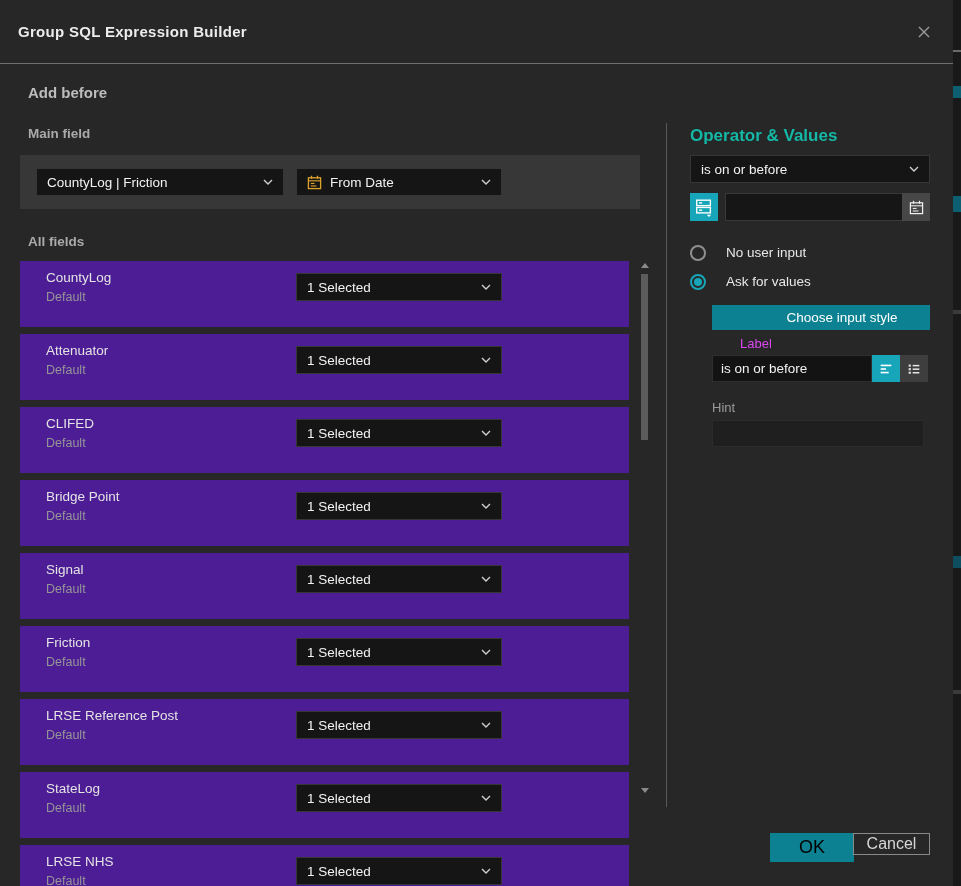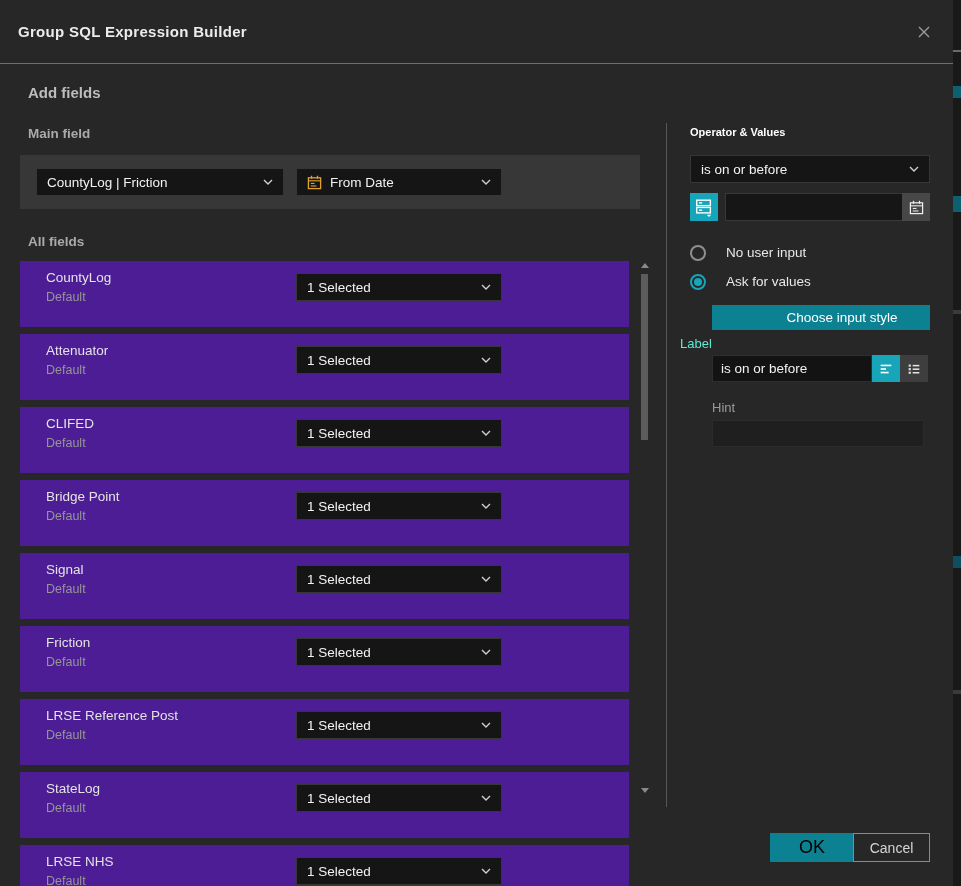--- a/index.html
+++ b/index.html
@@ -23,21 +23,21 @@
   }
   .dlg-title { font-size:15px; font-weight:700; color:#ececec; letter-spacing:.3px; }
   .close-btn {
     margin-left:auto; width:22px; height:22px; display:flex; align-items:center;
     justify-content:center; cursor:pointer; background:transparent; border:none;
   }
   
   .h-addfields { position:absolute; left:28px; top:84px; font-size:15px; font-weight:700; color:#bdbdbd; }
   .h-mainfield { position:absolute; left:28px; top:126px; font-size:13.5px; font-weight:700; color:#aaaaaa; }
   .h-allfields { position:absolute; left:28px; top:234px; font-size:13.5px; font-weight:700; color:#aaaaaa; }
-  .h-operator  { position:absolute; left:690px; top:126px; font-size:11px; font-weight:700; color:#ffffff; }
+  .h-operator  { position:absolute; left:690px; top:126px; font-size:17px; font-weight:700; color:#14b8a6; }
   
   .select {
     display:flex; align-items:center; justify-content:space-between;
     background:#151515; border:1px solid #363636; height:28px;
     padding:0 10px; color:#f2f2f2; font-size:13.5px; cursor:pointer;
   }
   .select .sel-left { display:flex; align-items:center; gap:8px; }
   .tb-input {
     background:#161616; border:1px solid #383838; height:28px; width:100%;
     color:#f2f2f2; font-size:13.5px; padding:0 8px; outline:none;
@@ -89,39 +89,39 @@
     content:""; position:absolute; left:3px; top:3px; width:6px; height:6px;
     border-radius:50%; background:var(--accent-bright); box-shadow:0 0 0 1px var(--accent-bright);
   }
   .radio-label { font-size:13.5px; color:#e8e8e8; }
   
   .choose-btn {
     position:absolute; left:712px; top:305px; width:218px; height:25px;
     background:var(--accent-button); color:#fff; border:none; font-size:13.5px;
     font-family:"Liberation Sans", sans-serif; cursor:pointer;padding-left:42px;
   }
-  .lbl-label { position:absolute; left:680px; top:336px; font-size:13px; color:#5eead4; }
+  .lbl-label { position:absolute; left:740px; top:336px; font-size:13px; color:#d946ef; }
   .label-row { position:absolute; left:712px; top:355px; width:216px; height:27px; display:flex; }
   .label-row .tb-input { width:160px; height:27px; background:#131313; border:1px solid #2e2e2e; }
   .style-btn {
     width:28px; height:27px; border:none; display:flex; align-items:center;
     justify-content:center; cursor:pointer; background:#3e3e3e;
   }
   .style-btn.selected { background:var(--accent-bright); }
   .lbl-hint { position:absolute; left:712px; top:400px; font-size:13px; color:#9a9a9a; }
   .hint-input { position:absolute; left:712px; top:420px; width:212px; height:27px; background:#1f1f1f; border:1px solid #2b2b2b; }
   
   .ok-btn {
     position:absolute; left:770px; top:833px; width:84px; height:29px;
     background:var(--accent-button); color:#000000; border:none; font-size:18px;
     font-family:"Liberation Sans", sans-serif; cursor:pointer;
   }
   .cancel-btn {
-    position:absolute; left:853px; top:833px; width:77px; height:29px;
-    background:transparent; color:#d6d6d6; border:1px solid #8a8a8a; font-size:14px;
+    position:absolute; left:853px; top:833px; width:77px; height:22px;
+    background:transparent; color:#d6d6d6; border:1px solid #8a8a8a; font-size:16px;
     font-family:"Liberation Sans", sans-serif; cursor:pointer;
   }
   
   .right-strip { position:absolute; left:953px; top:0; width:8px; height:886px; background:#191919; }
   .right-strip .frag { position:absolute; left:0; width:8px; }
   .frag.f1 { top:86px;  height:12px; background:#0d5f72; }
   .frag.f2 { top:196px; height:16px; background:#0d5f72; }
   .frag.f3 { top:556px; height:12px; background:#0d4f60; }
   .frag.f4 { top:310px; height:4px; background:#3a3a3a; }
   .frag.f5 { top:690px; height:4px; background:#3a3a3a; }
@@ -134,21 +134,21 @@
 
   <div class="dlg-header">
     <span class="dlg-title">Group SQL Expression Builder</span>
     <button class="close-btn">
       <svg width="16" height="16" viewBox="0 0 16 16">
         <path d="M3 3 L13 13 M13 3 L3 13" stroke="#9c9c9c" stroke-width="1.4" fill="none"></path>
       </svg>
     </button>
   </div>
 
-  <div class="h-addfields">Add fields</div>
+  <div class="h-addfields">Add before</div>
   <div class="h-mainfield">Main field</div>
 
   <div class="main-panel">
     <div class="select mp-sel1">
       <span class="sel-left">
         <span>CountyLog | Friction</span>
       </span>
       <svg width="10" height="6" viewBox="0 0 10 6">
           <path d="M1 1l4 4 4-4" fill="none" stroke="#cfcfcf" stroke-width="1.4"></path>
         </svg>

